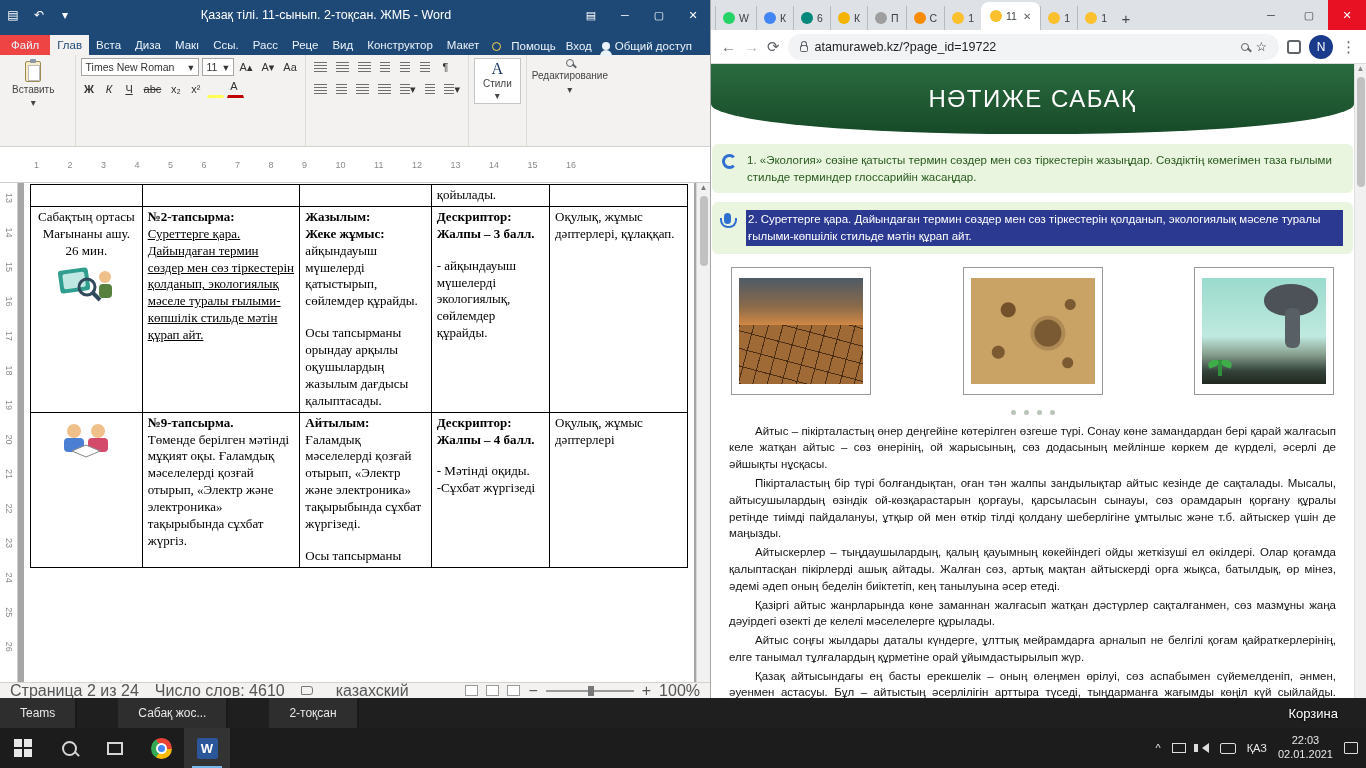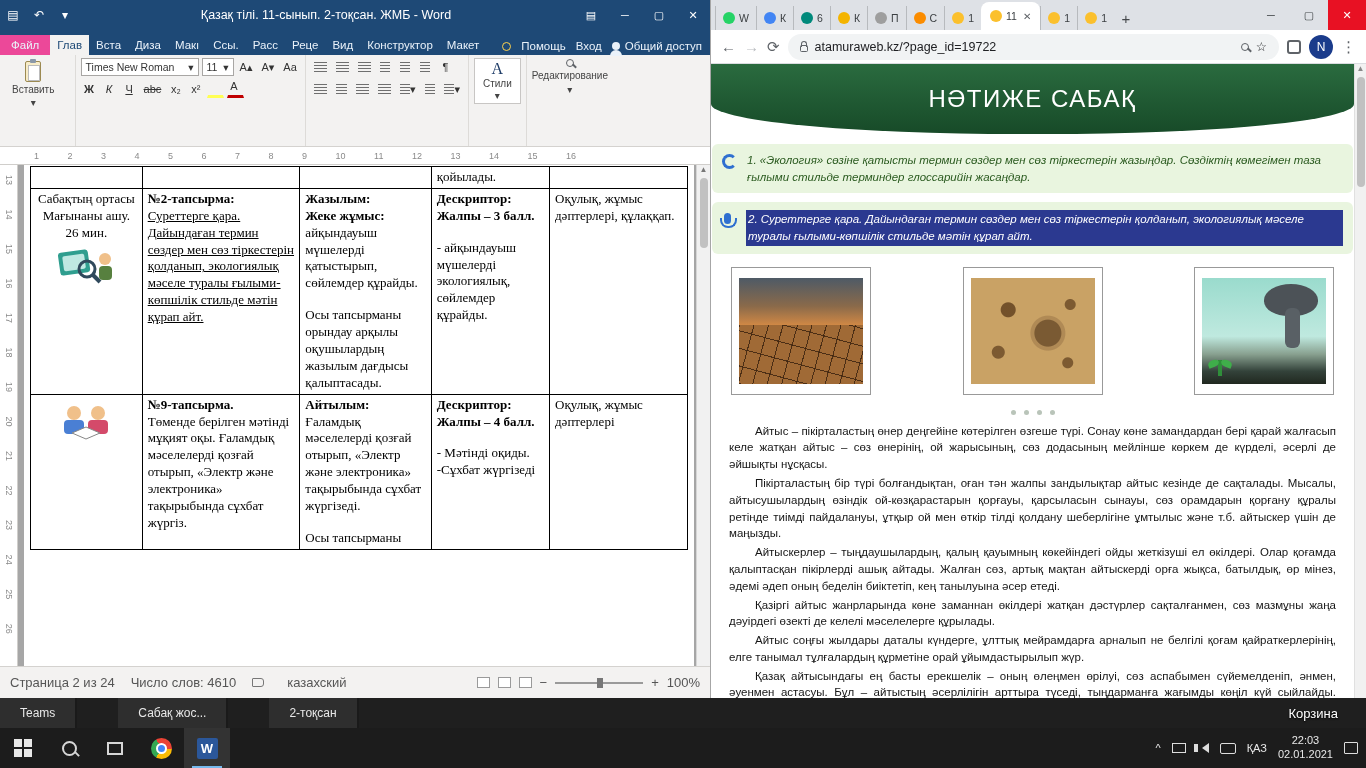--- a/index.html
+++ b/index.html
@@ -11,23 +11,23 @@
 
   
   .ww { width:710px; display:flex; flex-direction:column; background:#fff; }
   .wtb { height:30px; background:#1e4976; color:#fff; display:flex; align-items:center; font-size:12px; flex:0 0 auto; }
   .qa { width:26px; text-align:center; cursor:default; font-size:12px; }
   .wtitle { flex:1; text-align:center; white-space:nowrap; overflow:hidden; font-size:12.5px; }
   .wwc { display:flex; height:100%; }
   .wc { width:34px; display:flex; align-items:center; justify-content:center; font-size:11px; }
   .wtabs { height:25px; background:#1e4976; display:flex; align-items:flex-end; color:#eaf2fa; font-size:11.5px; flex:0 0 auto; }
   .wtab { padding:4px 7px; white-space:nowrap; }
-  .wtab.file { background:#ec4899; padding:4px 11px; }
+  .wtab.file { background:#ef4444; padding:4px 11px; }
   .wtab.on { background:#f3f2f1; color:#1e4976; }
-  .wtabs-right { margin-left:auto; display:flex; align-items:center; gap:10px; padding-right:8px; padding-bottom:3px; }
+  .wtabs-right { margin-left:auto; display:flex; align-items:center; gap:10px; padding-right:18px; padding-bottom:3px; }
   .bulb { width:9px; height:9px; border:1.5px solid #ffd34d; border-radius:50%; display:inline-block; }
   .person-ic { width:8px; height:8px; border-radius:50%; background:#eaf2fa; display:inline-block; position:relative; }
   .person-ic::after { content:""; position:absolute; top:8px; left:-2px; width:12px; height:6px; border-radius:6px 6px 0 0; background:#eaf2fa; }
   .share-btn { display:flex; align-items:center; gap:5px; }
 
   .wribbon { height:92px; background:#f3f2f1; border-bottom:1px solid #d4d2cf; display:flex; flex:0 0 auto; font-size:10px; color:#444; }
   .wgroup { display:flex; flex-direction:column; border-right:1px solid #dddbd8; padding:3px 5px 1px;gap:48px; }
   .wg-body { flex:1; display:flex; gap:4px; }
   .wg-label { text-align:center; color:#777; font-size:9.5px; padding:1px 0; }
   .paste-btn { display:flex; flex-direction:column; align-items:center; justify-content:center; gap:2px; padding:2px 6px; border:1px solid transparent; }
@@ -44,36 +44,36 @@
   .colorbar { display:inline-block; width:13px; border-bottom:3px solid #c00000; line-height:1; }
   .hlbar { display:inline-block; width:13px; border-bottom:3px solid #ffff54; line-height:1; }
   .ic { display:inline-block; width:13px; height:10px; background:repeating-linear-gradient(180deg,#6f6f6f 0 1px,transparent 1px 3px); }
   .ic.short { width:10px; }
   .ic.ctr { background:repeating-linear-gradient(180deg,#6f6f6f 0 1px,transparent 1px 3px); width:11px; }
   .stile { display:flex; flex-direction:column; align-items:center; justify-content:center; gap:1px; padding:2px 8px; border:1px solid #c8c6c4; background:#fff; }
   .stile .bigA { font-family:"Liberation Serif",serif; font-size:16px; color:#1f3d68; line-height:1; }
   .mag { width:8px; height:8px; border:1.6px solid #5f6368; border-radius:50%; position:relative; display:inline-block; }
   .mag::after { content:""; position:absolute; width:5px; height:1.8px; background:#5f6368; transform:rotate(45deg); right:-4px; bottom:-1px; }
 
-  .wruler { height:18px; background:#fff; border-bottom:1px solid #d0cecb; color:#8a8a8a; font-size:9px; display:flex; align-items:center; overflow:hidden; flex:0 0 auto; }
+  .wruler { height:36px; background:#fff; border-bottom:1px solid #d0cecb; color:#8a8a8a; font-size:9px; display:flex; align-items:center; overflow:hidden; flex:0 0 auto; }
   .wruler .nums { padding-left:34px; word-spacing:26px; white-space:nowrap; }
   .wdoc { flex:1; background:#a6a6a6; display:flex; overflow:hidden; }
   .wvr { width:18px; background:#fff; border-right:1px solid #d0cecb; color:#8a8a8a; font-size:9px; overflow:hidden; }
   .wvr .nums { writing-mode:vertical-lr; word-spacing:22px; padding-top:10px; margin-left:4px; white-space:nowrap; }
   .wpage { flex:1; background:#fff; margin:0 2px 0 6px; padding:1px 6px; overflow:hidden; }
   .wtable { width:100%; border-collapse:collapse; font-family:"Liberation Serif", serif; font-size:13px; line-height:1.3; color:#000; table-layout:fixed; }
   .wtable td { border:1px solid #000; vertical-align:top; padding:2px 5px; overflow:hidden; }
   .cell-c { text-align:center; }
   .hd { font-weight:bold; }
   .und { text-decoration:underline; }
   .sp { height:15px; }
   .wscroll { width:14px; background:#f1f1f1; border-left:1px solid #d6d6d6; display:flex; flex-direction:column; align-items:center; font-size:8px; color:#777; }
   .thumb-v { width:8px; height:70px; background:#c1c1c1; border-radius:4px; margin-top:4px; }
 
-  .wstatus { height:32px; background:#f3f2f1; border-top:1px solid #d4d2cf; display:flex; align-items:center; gap:16px; font-size:13px; color:#555; padding:0 10px; flex:0 0 auto; }
+  .wstatus { height:16px; background:#f3f2f1; border-top:1px solid #d4d2cf; display:flex; align-items:center; gap:16px; font-size:16px; color:#555; padding:0 10px; flex:0 0 auto; }
   .wstatus .right { margin-left:auto; display:flex; align-items:center; gap:8px; }
   .vic { width:13px; height:11px; border:1px solid #9a9a9a; background:#fff; display:inline-block; }
   .ztrack { width:88px; height:2px; background:#9a9a9a; position:relative; display:inline-block; }
   .zthumb { position:absolute; left:48%; top:-4px; width:6px; height:10px; background:#777; }
   .bookic { width:12px; height:9px; border:1px solid #777; border-radius:1px 3px 3px 1px; display:inline-block; }
 
   
   .cw { width:656px; display:flex; flex-direction:column; background:#fff; border-left:1px solid rgba(0,0,0,.35); }
   .ctabs { height:30px; background:#dee1e6; display:flex; align-items:flex-end; padding-left:4px; flex:0 0 auto; }
   .ctab { height:24px; display:flex; align-items:center; gap:4px; padding:0 7px; font-size:10.5px; color:#3c4043; border-left:1px solid #b7babe; white-space:nowrap; }
@@ -94,21 +94,21 @@
   .avatar { width:24px; height:24px; border-radius:50%; background:#1a3b8b; color:#fff; font-size:12px; display:flex; align-items:center; justify-content:center; }
   .ext { width:14px; height:14px; border:2px solid #5f6368; border-radius:3px; }
 
   .cbody { flex:1; display:flex; overflow:hidden; background:#fff; }
   .cmain { flex:1; overflow:hidden; }
   .cscroll { width:12px; background:#f1f1f1; border-left:1px solid #e0e0e0; display:flex; flex-direction:column; align-items:center; font-size:8px; color:#888; }
   .cscroll .thumb-v { height:110px; }
 
   .ghead { height:70px; background:linear-gradient(180deg,#2a6b3f,#174a28); border-radius:0 0 48% 48% / 0 0 30px 30px; display:flex; align-items:center; justify-content:center; }
   .gtitle { color:#fff; font-size:24px; letter-spacing:1.5px; }
-  .tasks { padding:10px 1px 2px;font-style:italic; }
+  .tasks { padding:10px 1px 2px; }
   .task { background:#e9f5df; border-radius:6px; padding:8px 10px; display:flex; gap:10px; align-items:flex-start; margin-bottom:9px; font-size:11.5px; line-height:1.45; color:#2a5a1f; }
   .cyc { width:15px; height:15px; border:3px solid #2f6fd0; border-radius:50%; border-right-color:transparent; flex:0 0 auto; margin-top:2px; }
   .mic { width:7px; height:11px; background:#2f6fd0; border-radius:4px; position:relative; flex:0 0 auto; margin:3px 5px 0 2px; }
   .mic::after { content:""; position:absolute; left:-4px; top:5px; width:13px; height:8px; border:2px solid #2f6fd0; border-top:none; border-radius:0 0 8px 8px; }
   .hl { background:#2b3990; color:#fff; padding:1px 2px; }
 
   .imgs { display:flex; justify-content:space-between; padding:2px 20px; }
   .imgbox { width:140px; height:128px; border:1px solid #999; background:#fff; display:flex; align-items:center; justify-content:center; }
   .im { width:124px; height:106px; position:relative; overflow:hidden; }
   .im1 .sky { height:45%; background:linear-gradient(180deg,#4e5a66,#8a6a4a 60%,#d08845); }
@@ -527,21 +527,21 @@
                   <div class="stem"></div>
                   <div class="sprout"></div>
                 </div>
             </div>
           </div>
           <div class="dots"><i></i><i></i><i></i><i></i></div>
           <div class="essay">
             <p>Айтыс – пікірталастың өнер деңгейіне көтерілген өзгеше түрі. Сонау көне замандардан бері қарай жалғасып келе жатқан айтыс – сөз өнерінің, ой жарысының, сөз додасының мейлінше көркем де күрделі, әсерлі де әйшықты нұсқасы.</p>
             <p>Пікірталастың бір түрі болғандықтан, оған тән жалпы зандылықтар айтыс кезінде де сақталады. Мысалы, айтысушылардың өзіндік ой-көзқарастарын қорғауы, қарсыласын сынауы, сөз орамдарын қорғану құралы ретінде тиімді пайдалануы, ұтқыр ой мен өткір тілді қолдану шеберлігіне ұмтылыс және т.б. айтыскер үшін де маңызды.</p>
             <p>Айтыскерлер – тыңдаушылардың, қалың қауымның көкейіндегі ойды жеткізуші ел өкілдері. Олар қоғамда қалыптасқан пікірлерді ашық айтады. Жалған сөз, артық мақтан айтыскерді орға жықса, батылдық, өр мінез, әдемі әдеп оның беделін биіктетіп, кең танылуына әсер етеді.</p>
-            <p>Қазіргі айтыс жанрларында көне заманнан өкілдері жатқан дәстүрлер сақталғанмен, сөз мазмұны жаңа дәуірдегі өзекті де келелі мәселелерге құрылады.</p>
+            <p>Қазіргі айтыс жанрларында көне заманнан жалғасып жатқан дәстүрлер сақталғанмен, сөз мазмұны жаңа дәуірдегі өзекті де келелі мәселелерге құрылады.</p>
             <p>Айтыс соңғы жылдары даталы күндерге, ұлттық мейрамдарға арналып не белгілі қоғам қайраткерлерінің, елге танымал тұлғалардың құрметіне орай ұйымдастырылып жүр.</p>
             <p>Қазақ айтысындағы ең басты ерекшелік – оның өлеңмен өрілуі, сөз аспабымен сүйемелденіп, әнмен, әуенмен астасуы. Бұл – айтыстың әсерлілігін арттыра түседі, тыңдарманға жағымды көңіл күй сыйлайды. Әрине, айтыскердің дауысы, ән айту қабілеті қанша</p>
           </div>
         </div>
         <div class="cscroll">
           <span>▲</span>
           <span class="thumb-v"></span>
         </div>
       </div>
     </section>

